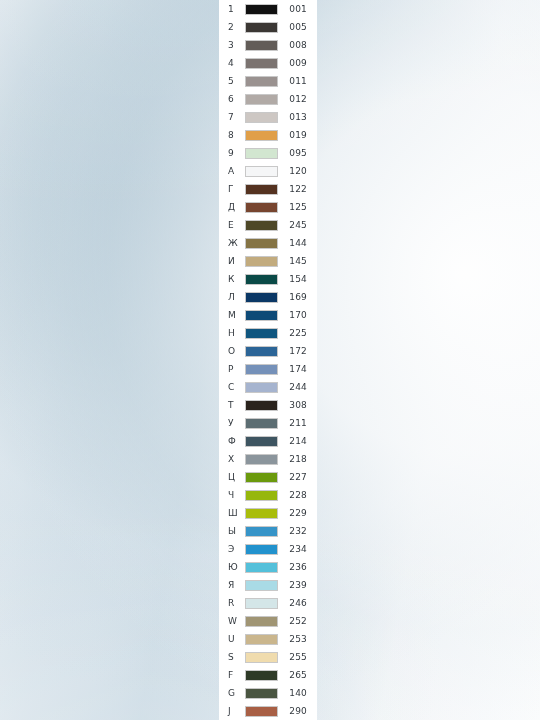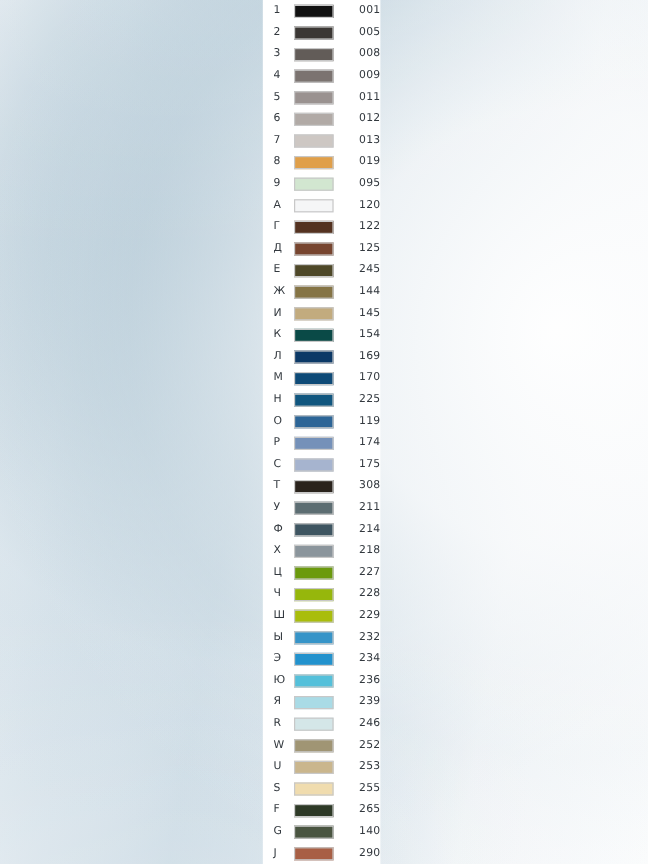--- a/index.html
+++ b/index.html
@@ -68,20 +68,21 @@
     border: 1px solid #c8c8c8;
     box-sizing: border-box;
   }
 
   .row-code {
     flex: 1 1 auto;
     font-size: 9px;
     line-height: 18px;
     color: #33393f;
     text-align: right;
+    padding-right: 10px;
     letter-spacing: 0.2px;
   }
 </style>
 </head>
 <body>
 
 <div id="backdrop"></div>
 
 <div id="palette-panel">
   <div id="palette-list">
@@ -176,31 +177,31 @@
         <span class="row-code">170</span>
       </div>
       <div class="palette-row">
         <span class="row-key">Н</span>
         <span class="swatch" style="border-color: rgb(200, 200, 200); background-color: rgb(16, 86, 127);"></span>
         <span class="row-code">225</span>
       </div>
       <div class="palette-row">
         <span class="row-key">О</span>
         <span class="swatch" style="border-color: rgb(200, 200, 200); background-color: rgb(44, 101, 151);"></span>
-        <span class="row-code">119</span>
+        <span class="row-code">172</span>
       </div>
       <div class="palette-row">
         <span class="row-key">Р</span>
         <span class="swatch" style="border-color: rgb(200, 200, 200); background-color: rgb(117, 145, 185);"></span>
         <span class="row-code">174</span>
       </div>
       <div class="palette-row">
         <span class="row-key">С</span>
         <span class="swatch" style="border-color: rgb(200, 200, 200); background-color: rgb(166, 180, 207);"></span>
-        <span class="row-code">175</span>
+        <span class="row-code">244</span>
       </div>
       <div class="palette-row">
         <span class="row-key">Т</span>
         <span class="swatch" style="border-color: rgb(200, 200, 200); background-color: rgb(42, 35, 28);"></span>
         <span class="row-code">308</span>
       </div>
       <div class="palette-row">
         <span class="row-key">У</span>
         <span class="swatch" style="border-color: rgb(200, 200, 200); background-color: rgb(92, 109, 114);"></span>
         <span class="row-code">211</span>

